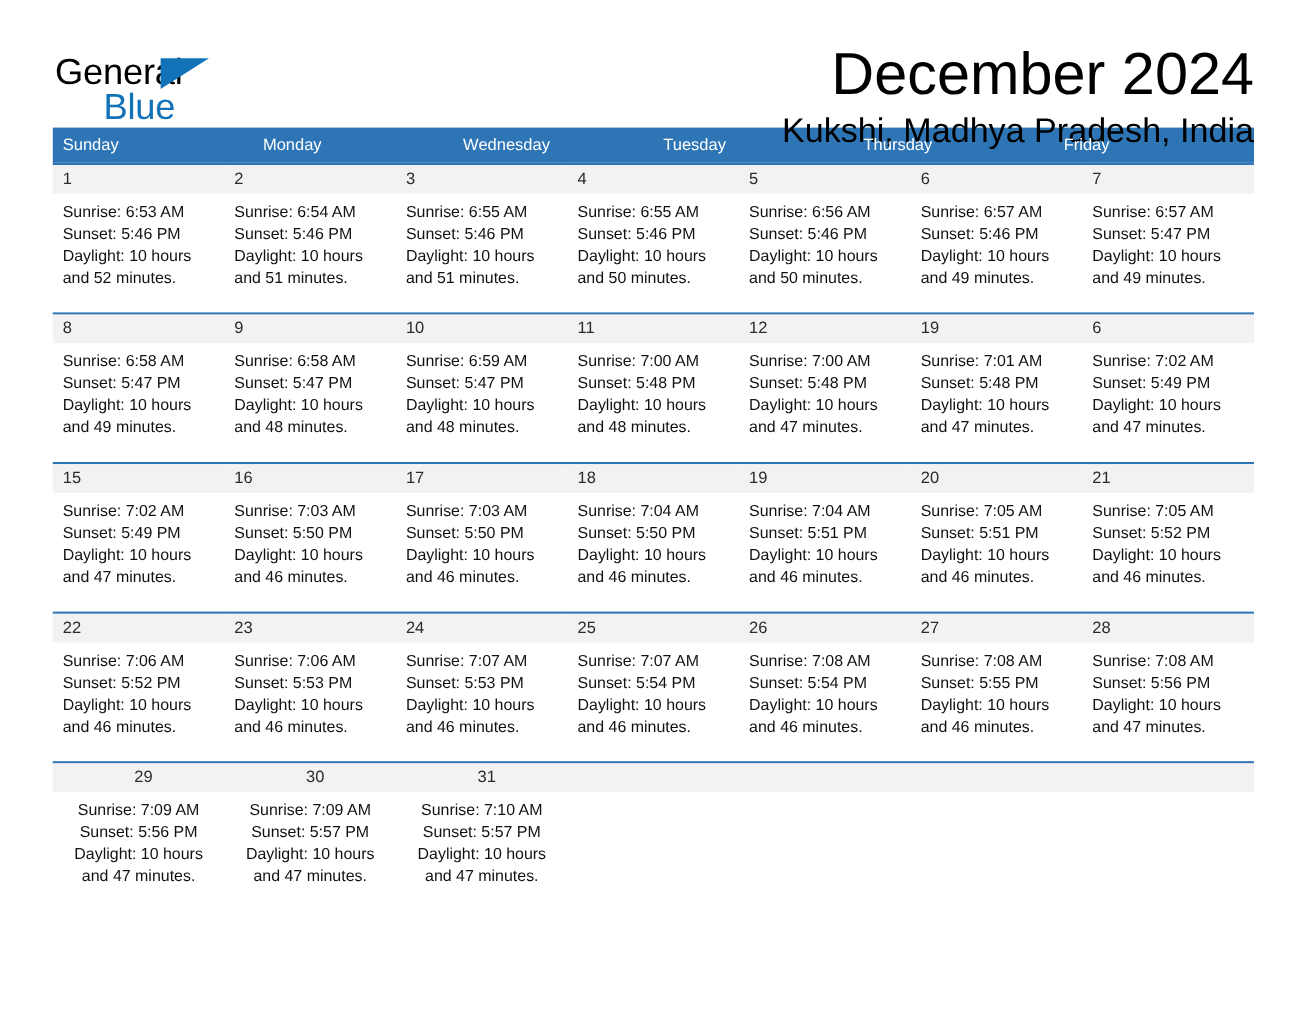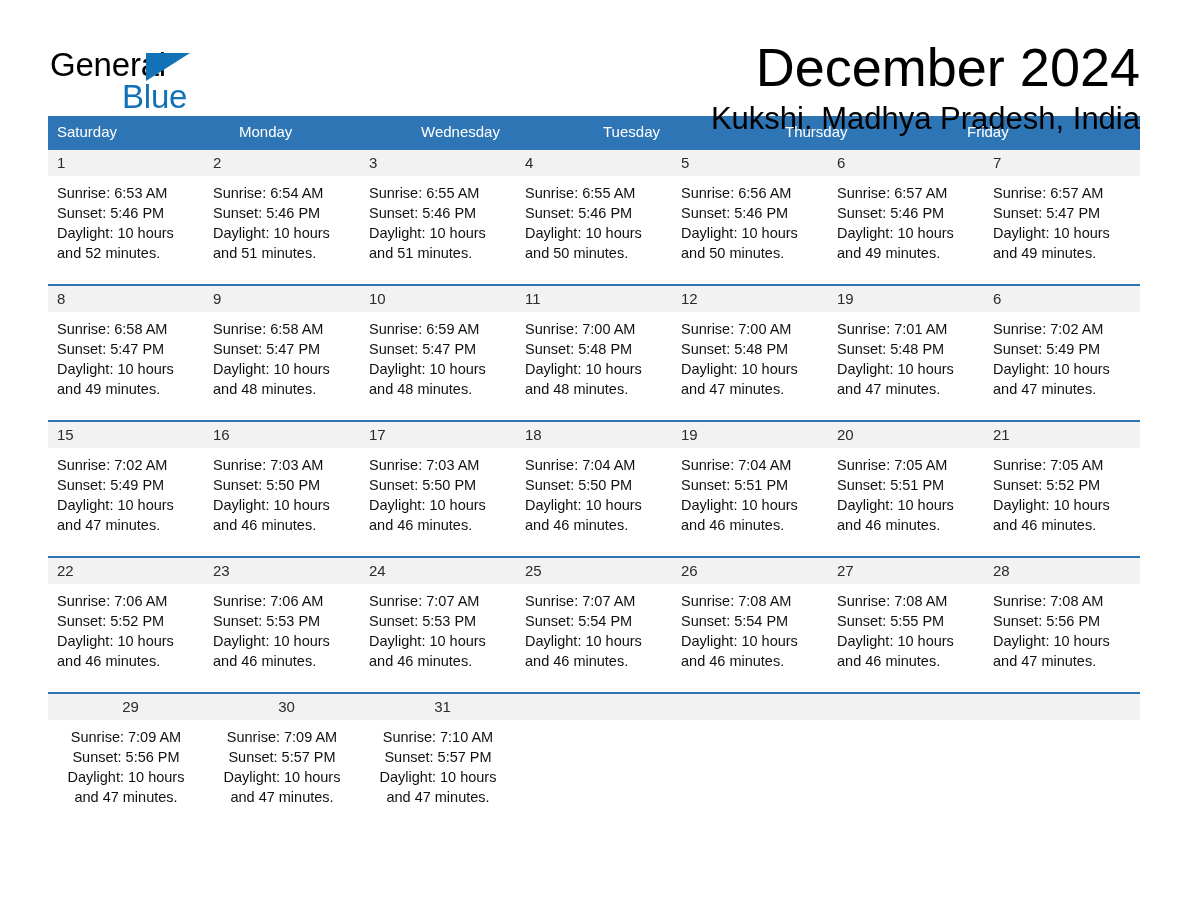--- a/index.html
+++ b/index.html
@@ -58,21 +58,20 @@
   }
   .logo-blue {
     position: absolute;
     left: 46px;
     top: 38px;
     font-size: 33px;
     line-height: 1;
     letter-spacing: -0.2px;
     color: #1272b8;
     font-weight: 400;
-    margin-left: 28px;
   }
   .titles {
     text-align: right;
     flex: 1 1 auto;
   }
   .month-title {
     font-size: 54px;
     line-height: 50px;
     font-weight: 400;
     color: #000000;
@@ -167,21 +166,21 @@
     <div class="titles">
       <div class="month-title">December 2024</div>
       <div class="location">Kukshi, Madhya Pradesh, India</div>
     </div>
 
   </div>
 
   <div class="calendar">
 
     <div class="dow-row">
-      <div class="dow-cell">Saturday</div>
+      <div class="dow-cell">Sunday</div>
       <div class="dow-cell">Monday</div>
       <div class="dow-cell">Wednesday</div>
       <div class="dow-cell">Tuesday</div>
       <div class="dow-cell">Thursday</div>
       <div class="dow-cell">Friday</div>
     </div>
 
     <div id="weeks-container">
         <div class="week-row">
           <div class="day-cell">

